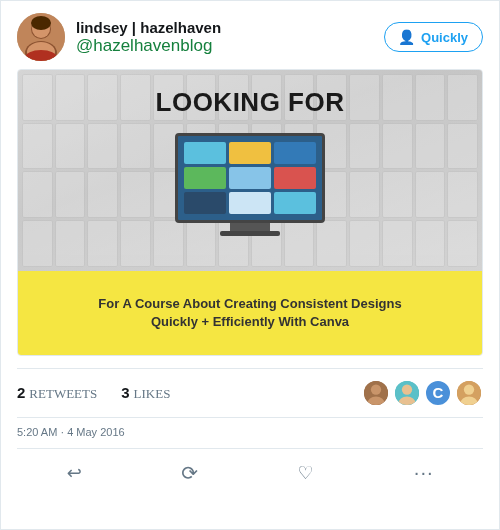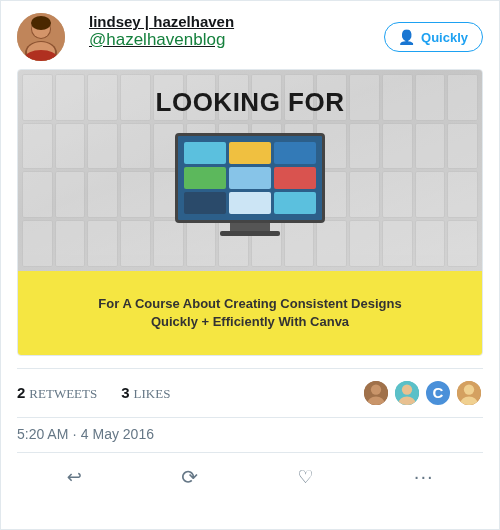--- a/index.html
+++ b/index.html
@@ -19,23 +19,22 @@
 
     .tweet-header {
       display: flex;
       align-items: center;
       justify-content: space-between;
       margin-bottom: 8px;
     }
 
     .user-info {
       display: flex;
-      align-items: flex-start;
-      gap: 24px;
-      text-decoration: underline;
+      align-items: center;
+      gap: 11px;
     }
 
     .avatar {
       width: 48px;
       height: 48px;
       border-radius: 50%;
       overflow: hidden;
       flex-shrink: 0;
       background: #c0a080;
     }
@@ -254,21 +253,21 @@
       border-radius: 50%;
       overflow: hidden;
       border: 2px solid white;
     }
 
     .mini-avatar-1 { background: linear-gradient(135deg, #a0714a, #7a5230); }
     .mini-avatar-2 { background: linear-gradient(135deg, #5bc0c8, #3a9fa8); }
     .mini-avatar-4 { background: linear-gradient(135deg, #d4a060, #b07030); }
 
     .tweet-timestamp {
-      font-size: 14px;
+      font-size: 11px;
       color: #657786;
       margin-bottom: 10px;
     }
 
     .tweet-actions {
       display: flex;
       align-items: center;
       justify-content: space-around;
       padding: 8px 0 12px;
       border-top: 1px solid #e1e8ed;

